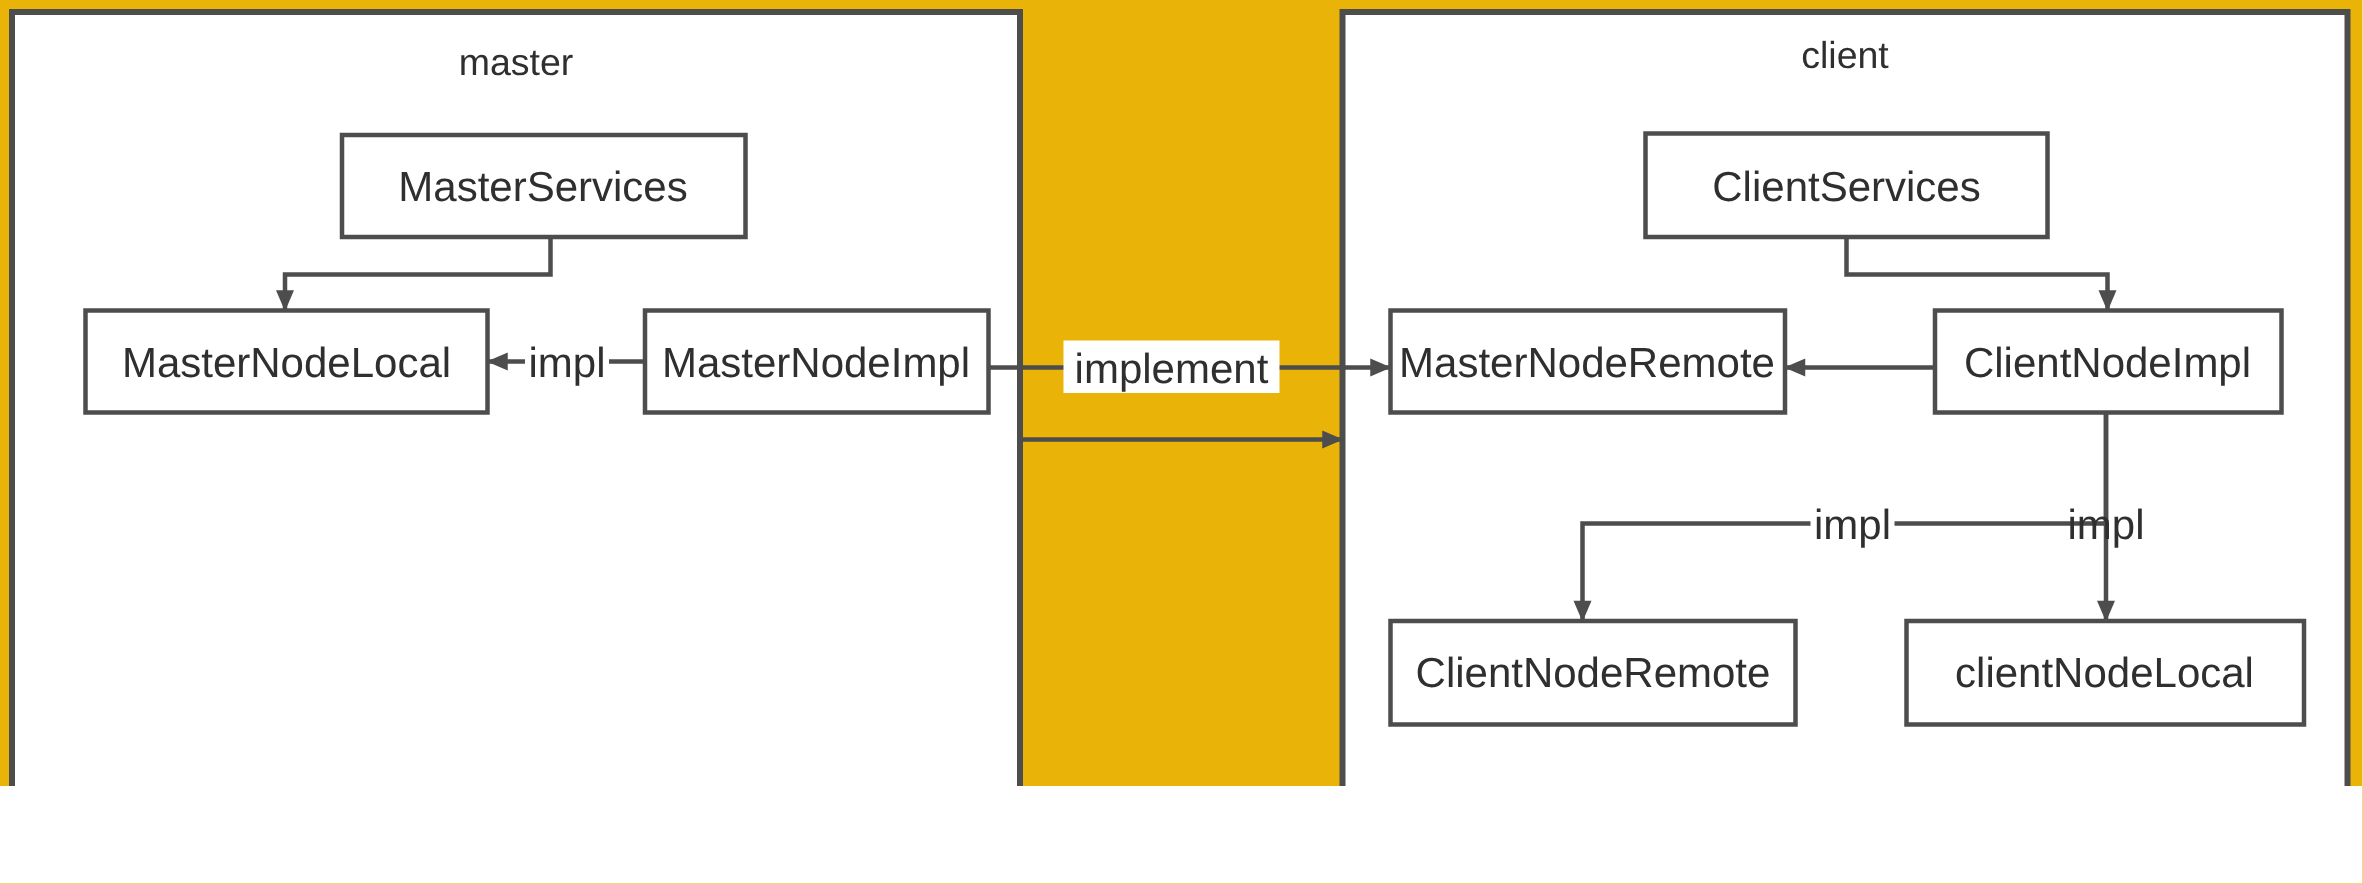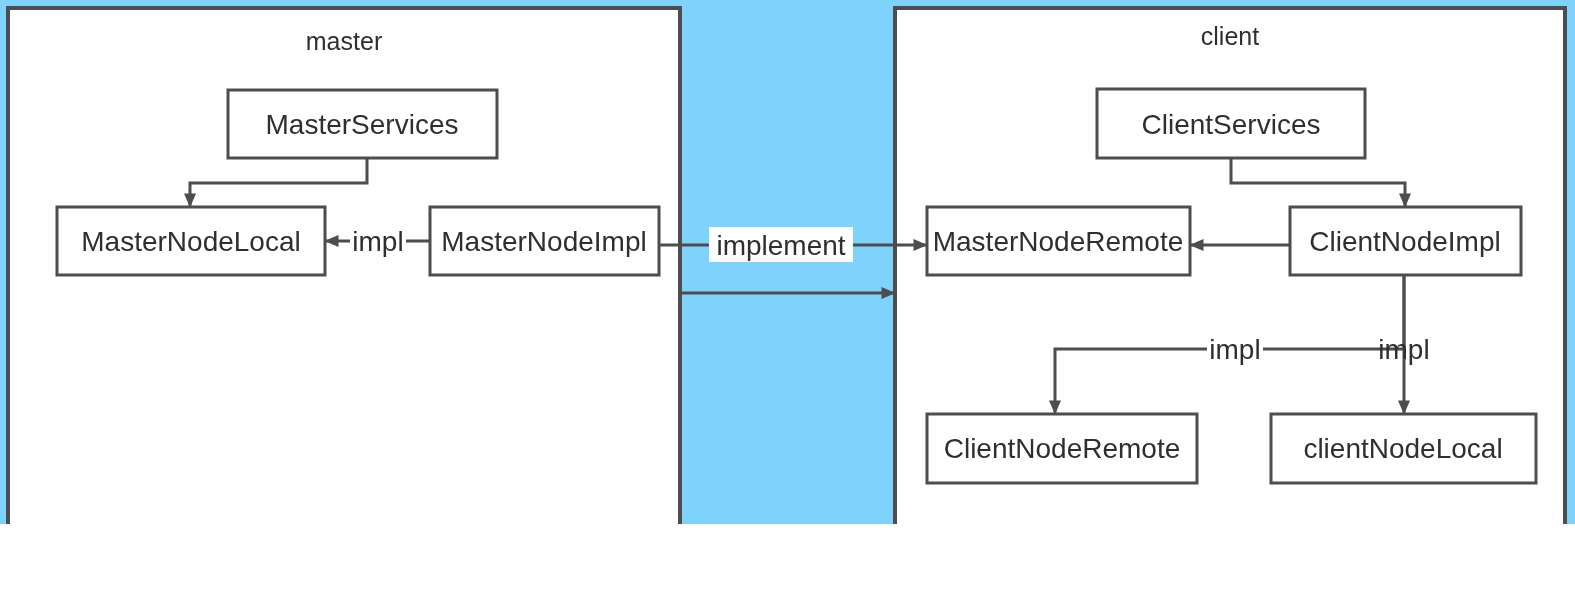--- a/index.html
+++ b/index.html
@@ -4,21 +4,21 @@
 <style>
   html, body {
     margin: 0;
     padding: 0;
     background: #ffffff;
   }
   .stage {
     position: relative;
     width: 1575px;
     height: 524px;
-    background: #7dd3fc;
+    background: #eab308;
     font-family: "Liberation Sans", "DejaVu Sans", sans-serif;
   }
   svg { display: block; }
   .container-box {
     fill: #ffffff;
     stroke: #4d4d4d;
     stroke-width: 4;
   }
   .node-box {
     fill: #ffffff;

